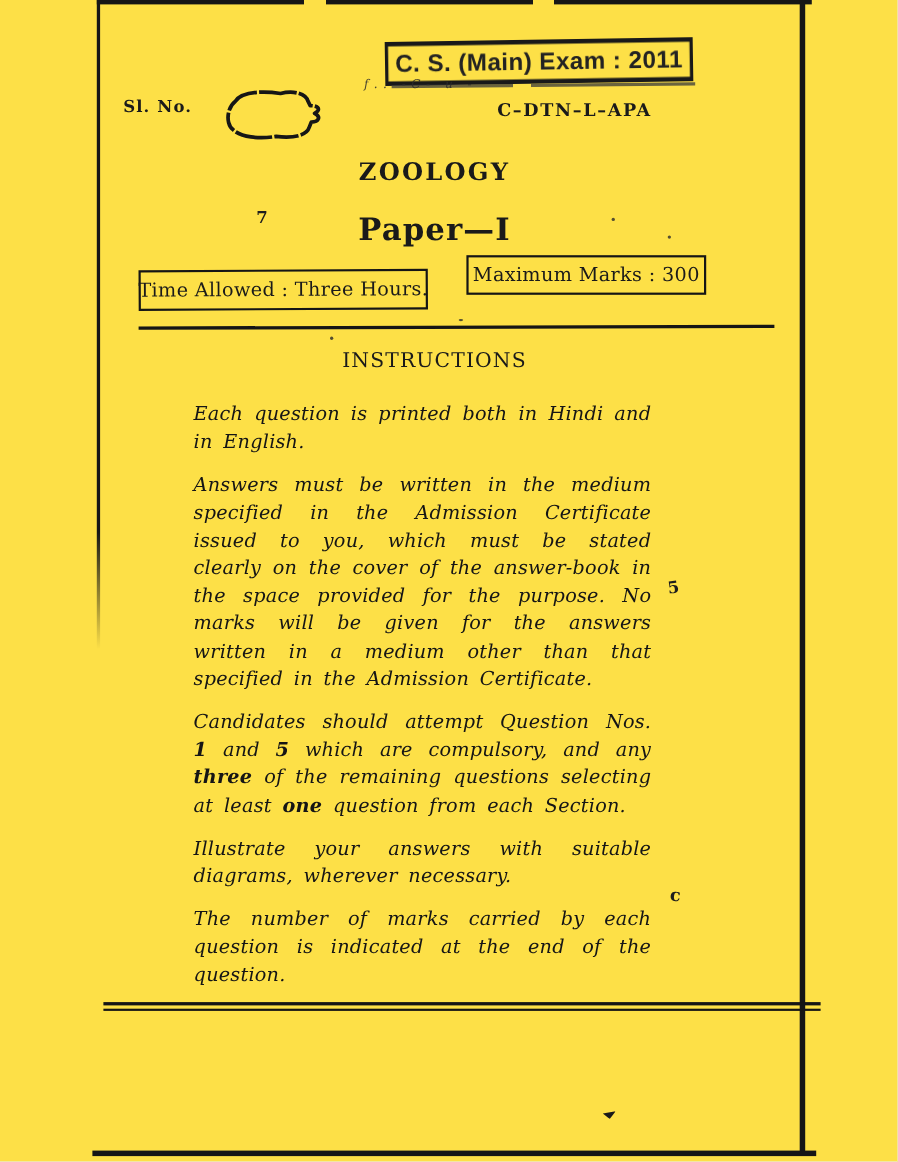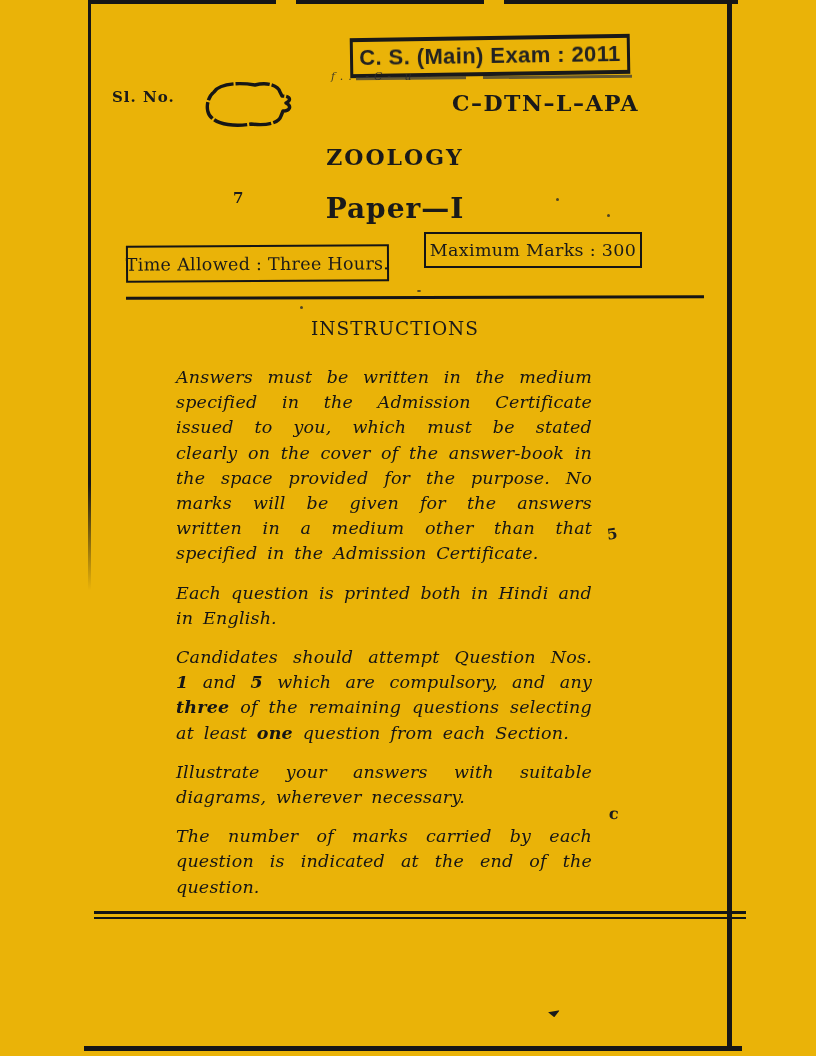--- a/index.html
+++ b/index.html
@@ -1,18 +1,18 @@
 <!DOCTYPE html>
 <html><head>
 <meta charset="utf-8">
 <style>
   html,body { margin:0; padding:0; background:#e9e9e9; }
   .page {
     position:relative; width:816px; height:1056px; margin:0 auto;
-    background:#eab308; overflow:hidden;
+    background:#fde047; overflow:hidden;
     font-family:"DejaVu Serif", serif; color:#1a1a1a;
   }
 
   
   .b-top {
     position:absolute; left:88px; top:0; width:650px; height:4px;
     background:linear-gradient(90deg,#161616 0 29%, transparent 29% 32%,
       #161616 32% 61%, transparent 61% 64%, #161616 64% 100%);
   }
   .b-right { position:absolute; left:727px; top:0; width:5px; height:1050px; background:#161616; }
@@ -38,21 +38,21 @@
     position:absolute; left:331px; top:70px; font-style:italic; font-size:11px;
     color:#2b2b2b; letter-spacing:5px; filter:blur(0.5px); opacity:.85;
     font-family:"DejaVu Serif", serif;
   }
 
   
   .serial-label { position:absolute; left:112px; top:88px; font-weight:bold;
                   font-size:15px; letter-spacing:1px; }
   .serial-blob  { position:absolute; left:197px; top:79px; }
   .paper-code   { position:absolute; left:452px; top:90px; font-weight:bold;
-                  font-size:22px; letter-spacing:1.5px; }
+                  font-size:16px; letter-spacing:1.5px; }
 
   
   .subject  { position:absolute; left:90px; top:144px; width:610px; text-align:center;
               font-weight:bold; font-size:22px; letter-spacing:2px; }
   .paper-no { position:absolute; left:90px; top:192px; width:610px; text-align:center;
               font-weight:bold; font-size:28px; letter-spacing:1px; }
 
   
   .time-box, .marks-box {
     position:absolute; border:2px solid #151515;
@@ -128,22 +128,22 @@
     <span>Time Allowed : Three Hours.</span>
   </div>
   <div class="marks-box">
     <span>Maximum Marks : 300</span>
   </div>
   <div class="rule1"></div>
 
   <div class="instr-head">INSTRUCTIONS</div>
 
   <div class="body-copy">
+    <p>Each question is printed both in Hindi and in English.</p>
     <p>Answers must be written in the medium specified in the Admission Certificate issued to you, which must be stated clearly on the cover of the answer-book in the space provided for the purpose. No marks will be given for the answers written in a medium other than that specified in the Admission Certificate.</p>
-    <p>Each question is printed both in Hindi and in English.</p>
     <p><span>Candidates should attempt Question Nos. </span><b>1</b><span> and </span><b>5</b><span> which are compulsory, and any </span><b>three</b><span> of the remaining questions selecting at least </span><b>one</b><span> question from each Section.</span></p>
     <p>Illustrate your answers with suitable diagrams, wherever necessary.</p>
     <p>The number of marks carried by each question is indicated at the end of the question.</p>
   </div>
 
   <div class="rule2"></div>
 
   <span class="mark mark-top">7</span>
   <span class="mark mark-mid">5</span>
   <span class="mark mark-low">c</span>

